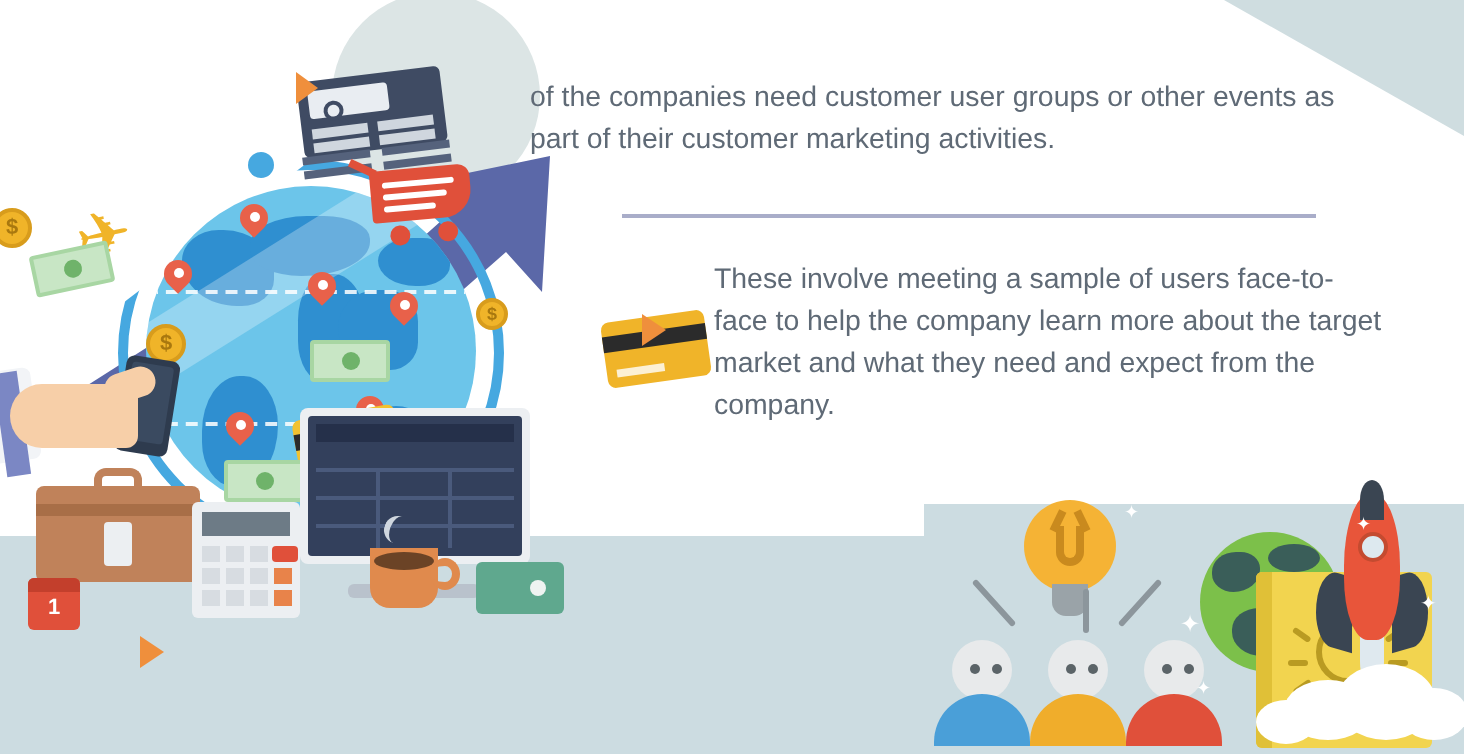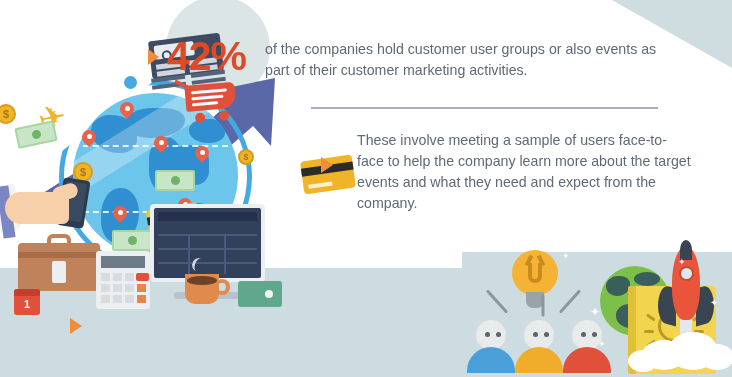--- a/index.html
+++ b/index.html
@@ -512,25 +512,24 @@
 
     <div class="spark sp1">✦</div>
     <div class="spark sp2">✦</div>
     <div class="spark sp3">✦</div>
     <div class="spark sp4">✦</div>
     <div class="spark sp5">✦</div>
   </div>
 
   <div class="pct-row">
     <span class="tri tri-sm"></span>
-    <span class="pct-value">42%</span>
   </div>
 
-  <div class="para p-lead">of the companies hold customer user groups or also events as part of their customer marketing activities.</div>
+  <div class="para p-lead">of the companies need customer user groups or other events as part of their customer marketing activities.</div>
 
   <div class="divider"></div>
 
   <span class="bullet-tri b-two"></span>
-  <div class="para p-two">These involve meeting a sample of users face-to-face to help the company learn more about the target events and what they need and expect from the company.</div>
+  <div class="para p-two">These involve meeting a sample of users face-to-face to help the company learn more about the target market and what they need and expect from the company.</div>
 
   <span class="bullet-tri b-three"></span>
 
 </div>
 
 </body></html>

